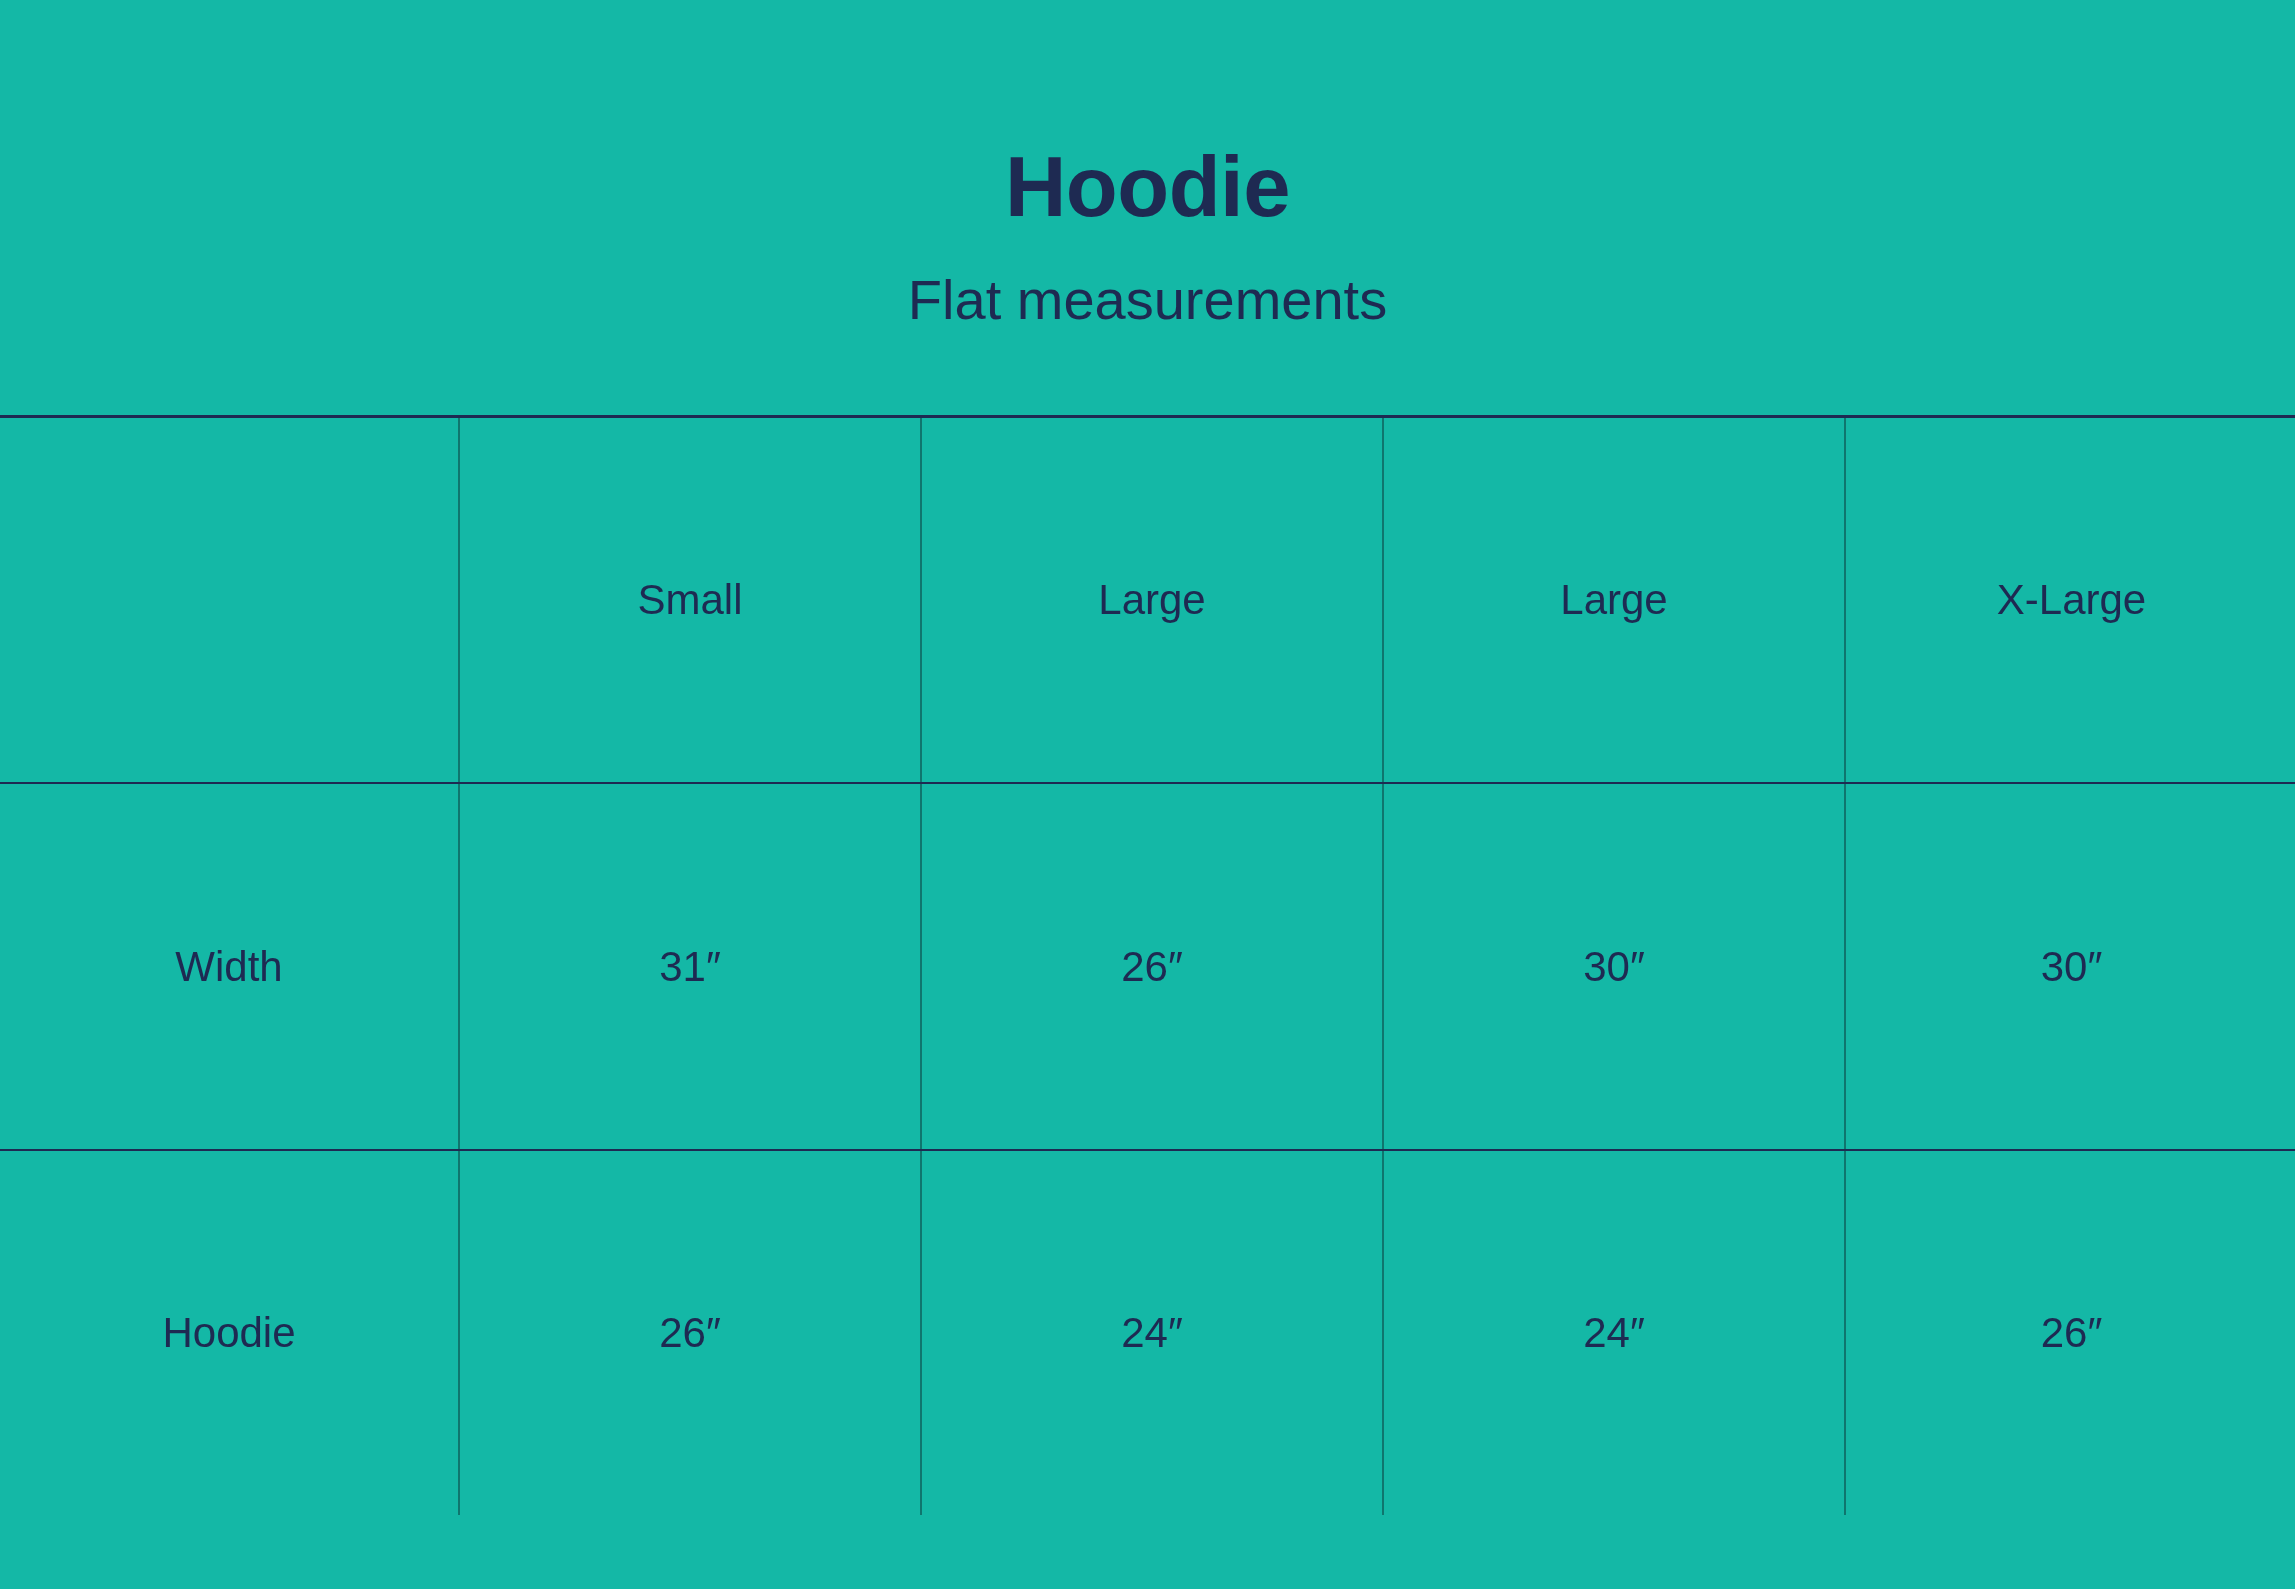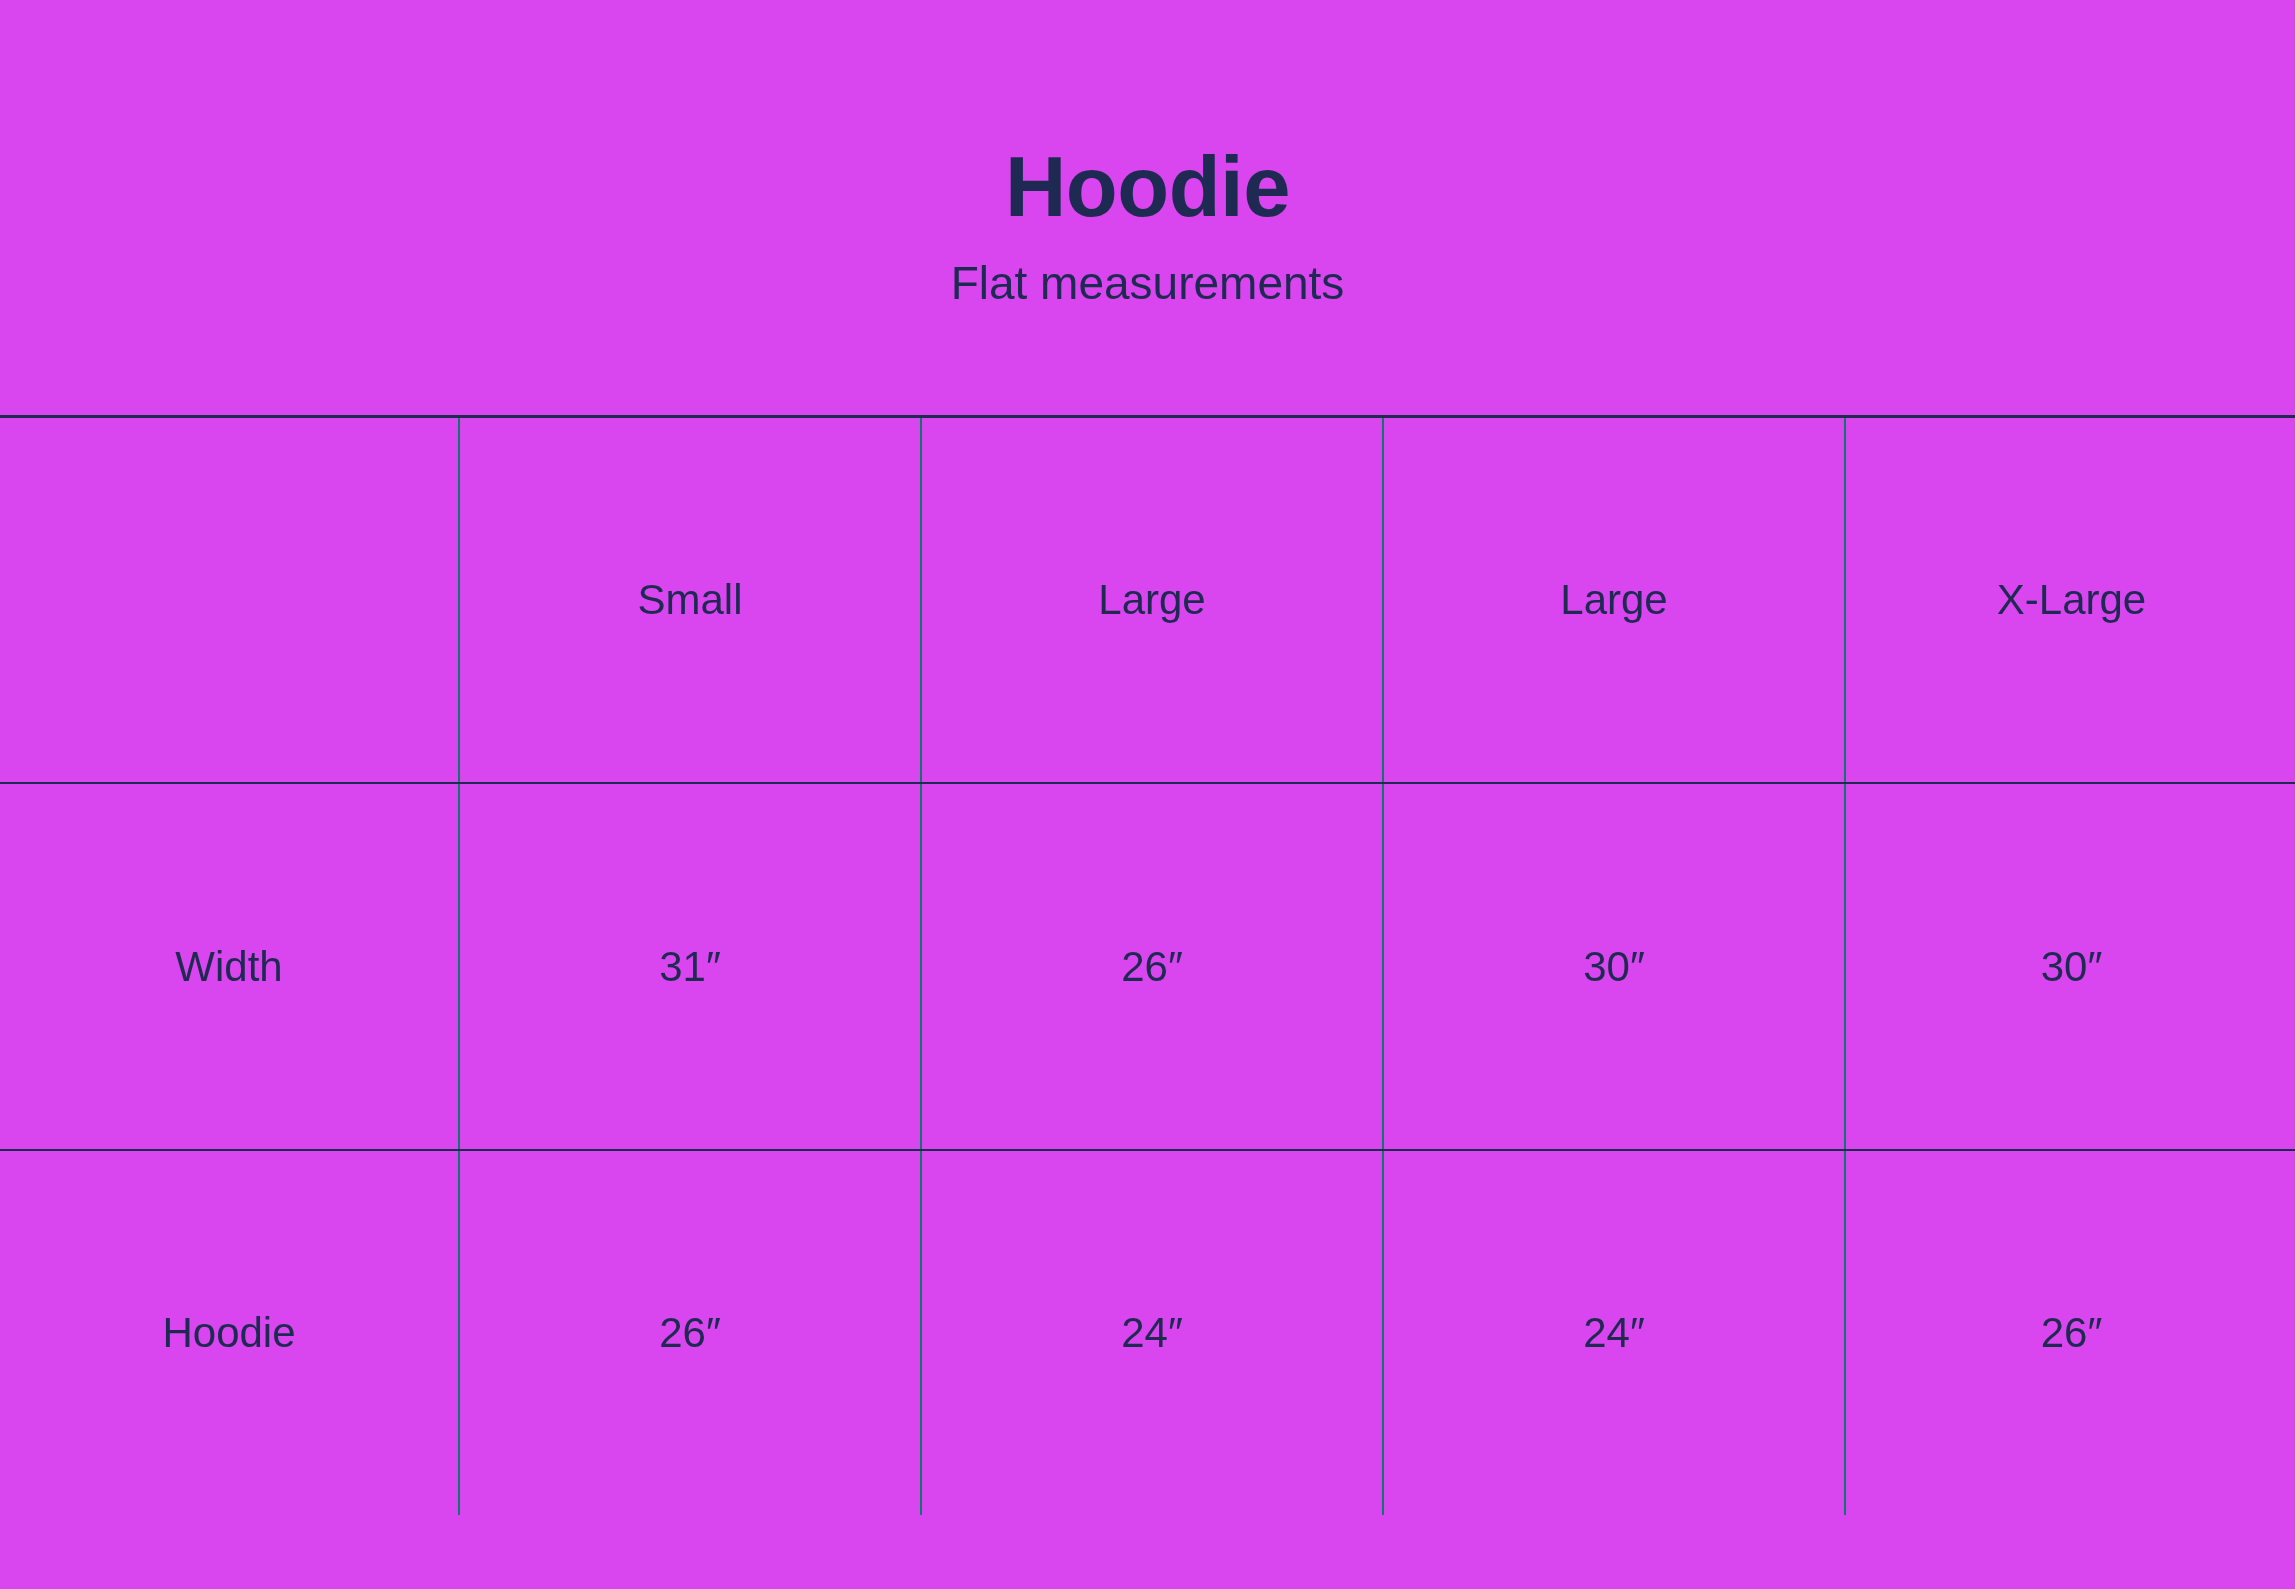--- a/index.html
+++ b/index.html
@@ -11,21 +11,21 @@
     width: 2295px;
     height: 1589px;
     font-family: "Liberation Sans", sans-serif;
     overflow: hidden;
     position: relative;
   }
 
   .page {
     position: absolute;
     inset: 0;
-    background: #d946ef;
+    background: #14b8a6;
   }
 
   
   .heading {
     position: absolute;
     left: 0;
     top: 0;
     width: 2295px;
     text-align: center;
   }
@@ -37,23 +37,23 @@
     font-size: 85px;
     font-weight: 700;
     line-height: 1.0;
     letter-spacing: -0.5px;
     color: #1e2a52;
     font-family: "Liberation Sans", sans-serif;
   }
 
   .chart-subtitle {
     display: block;
-    margin: 0;
+    margin: 12px;
     padding-top: 31px;
-    font-size: 46px;
+    font-size: 56px;
     font-weight: 400;
     line-height: 1.0;
     color: #1e2a52;
     font-family: "Liberation Sans", sans-serif;
   }
 
   
   .size-table {
     position: absolute;
     left: 0;

